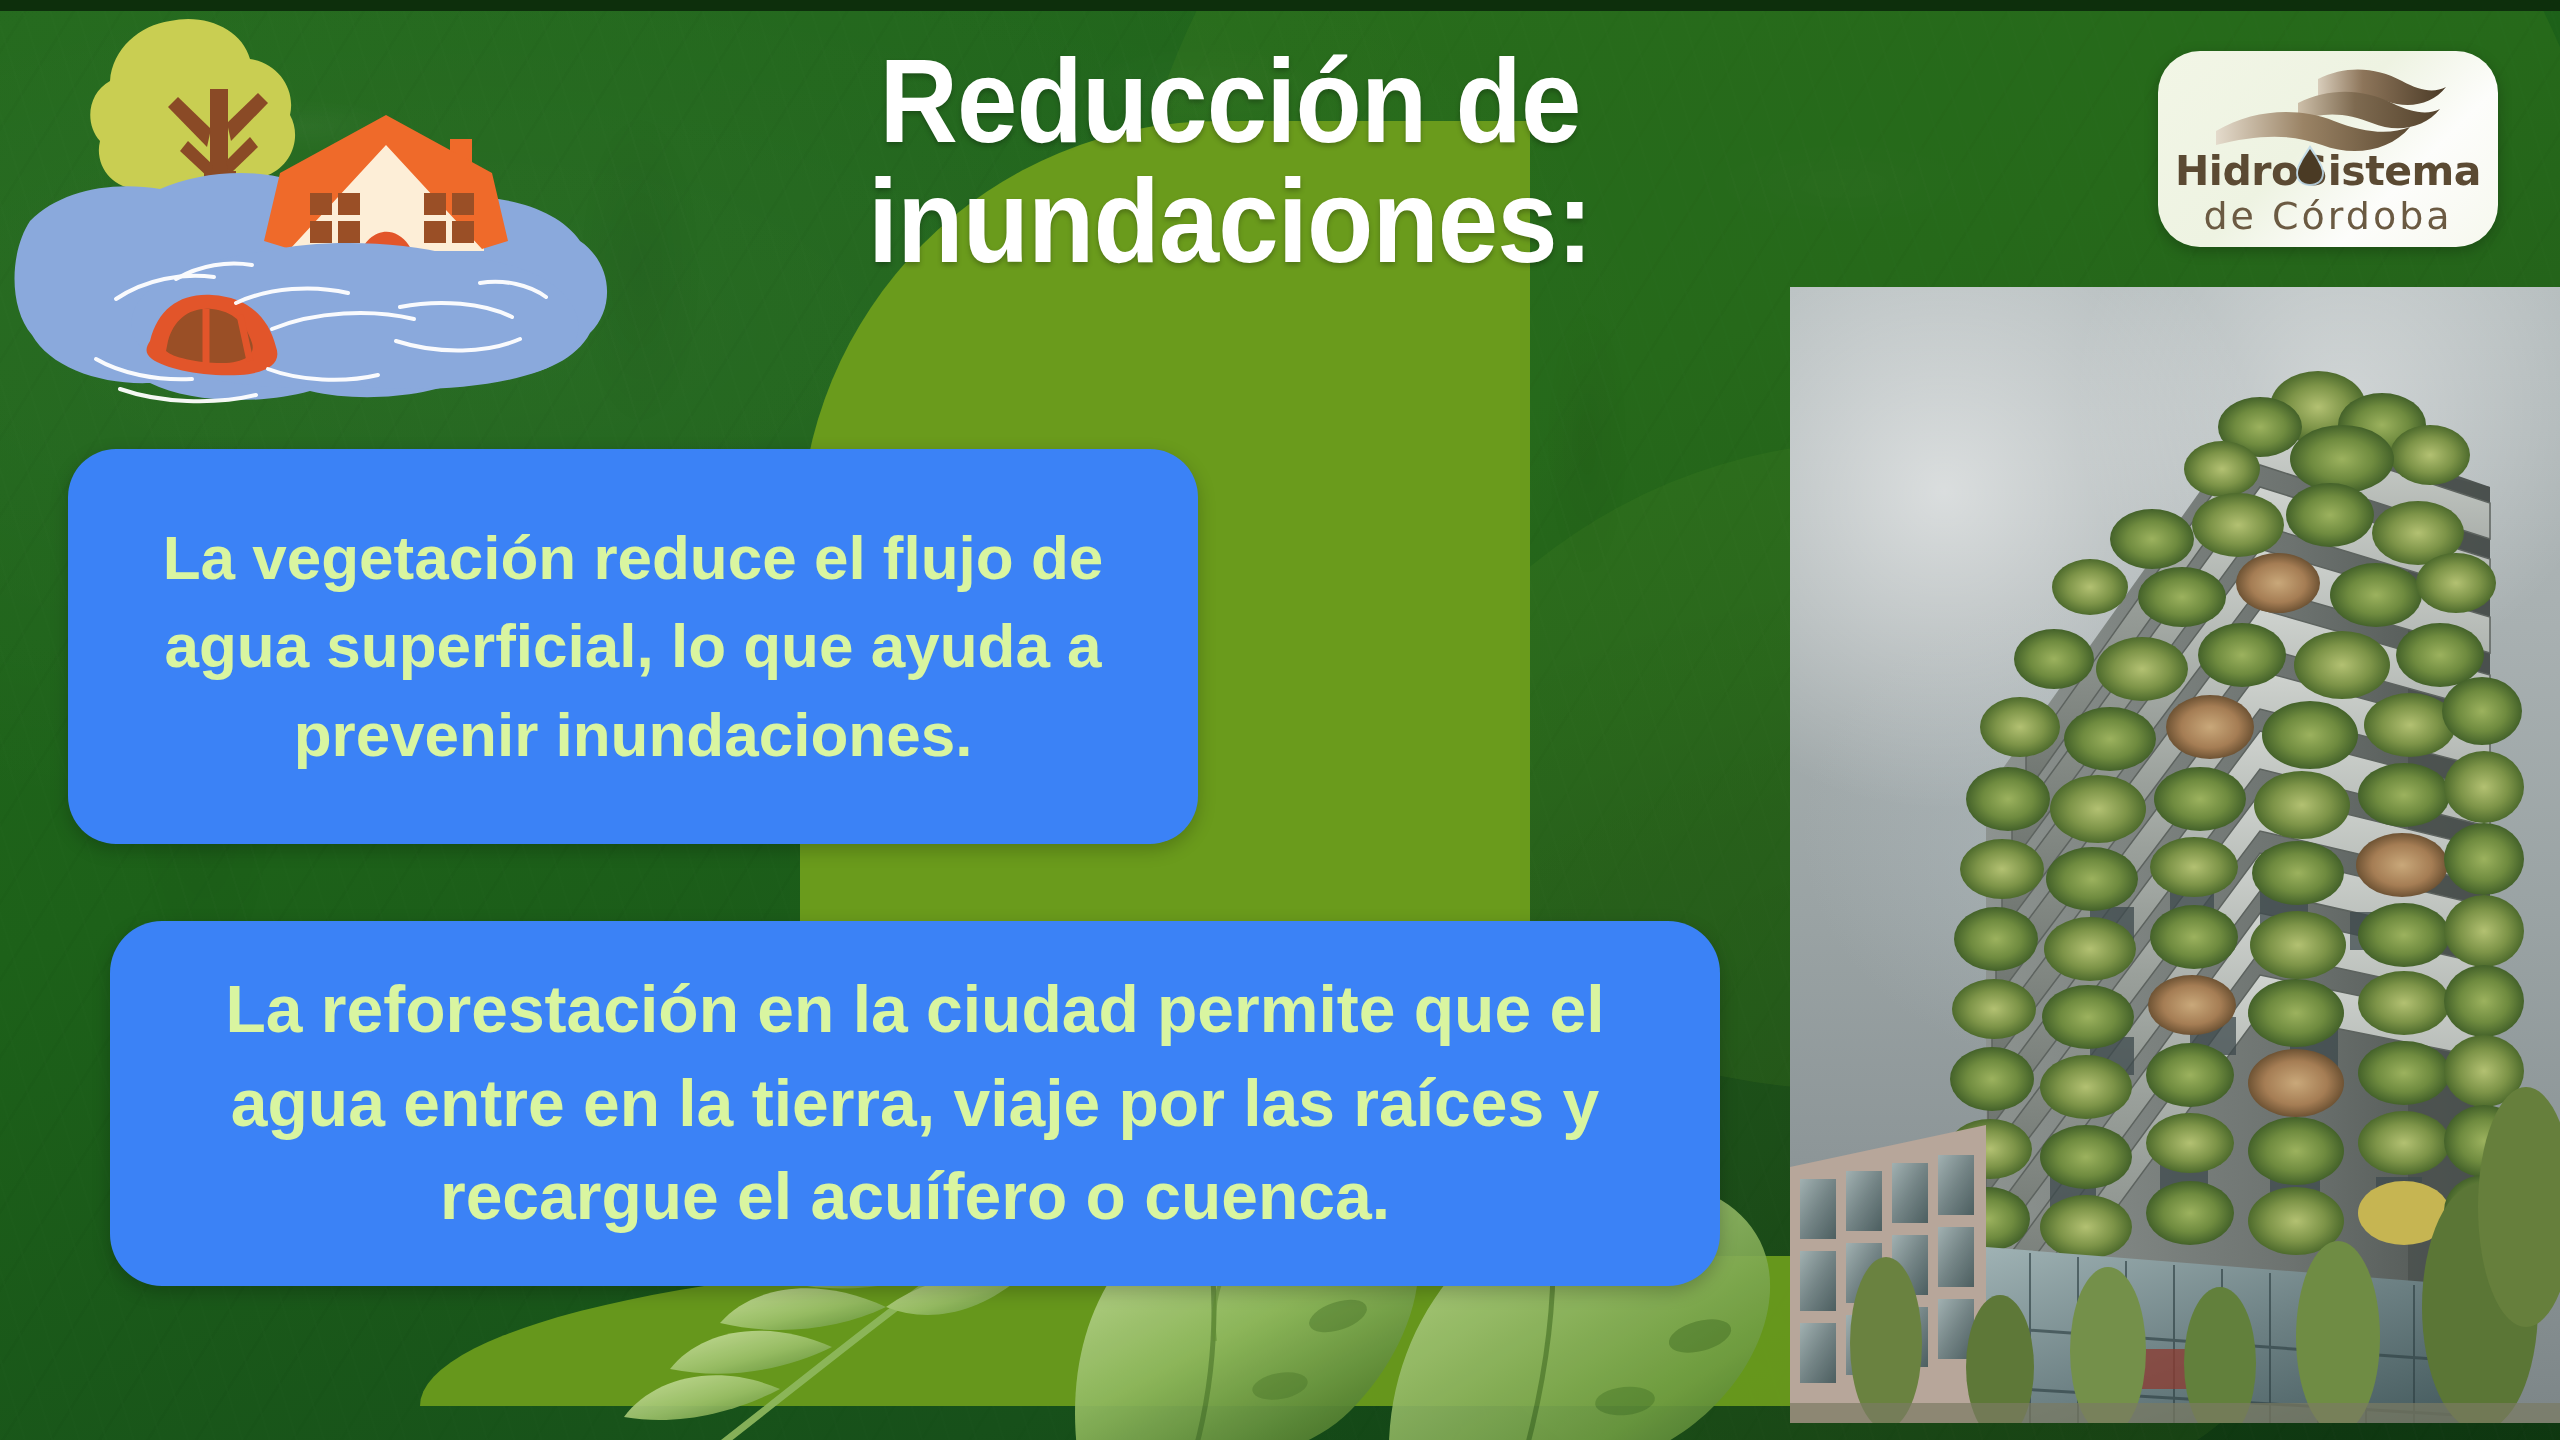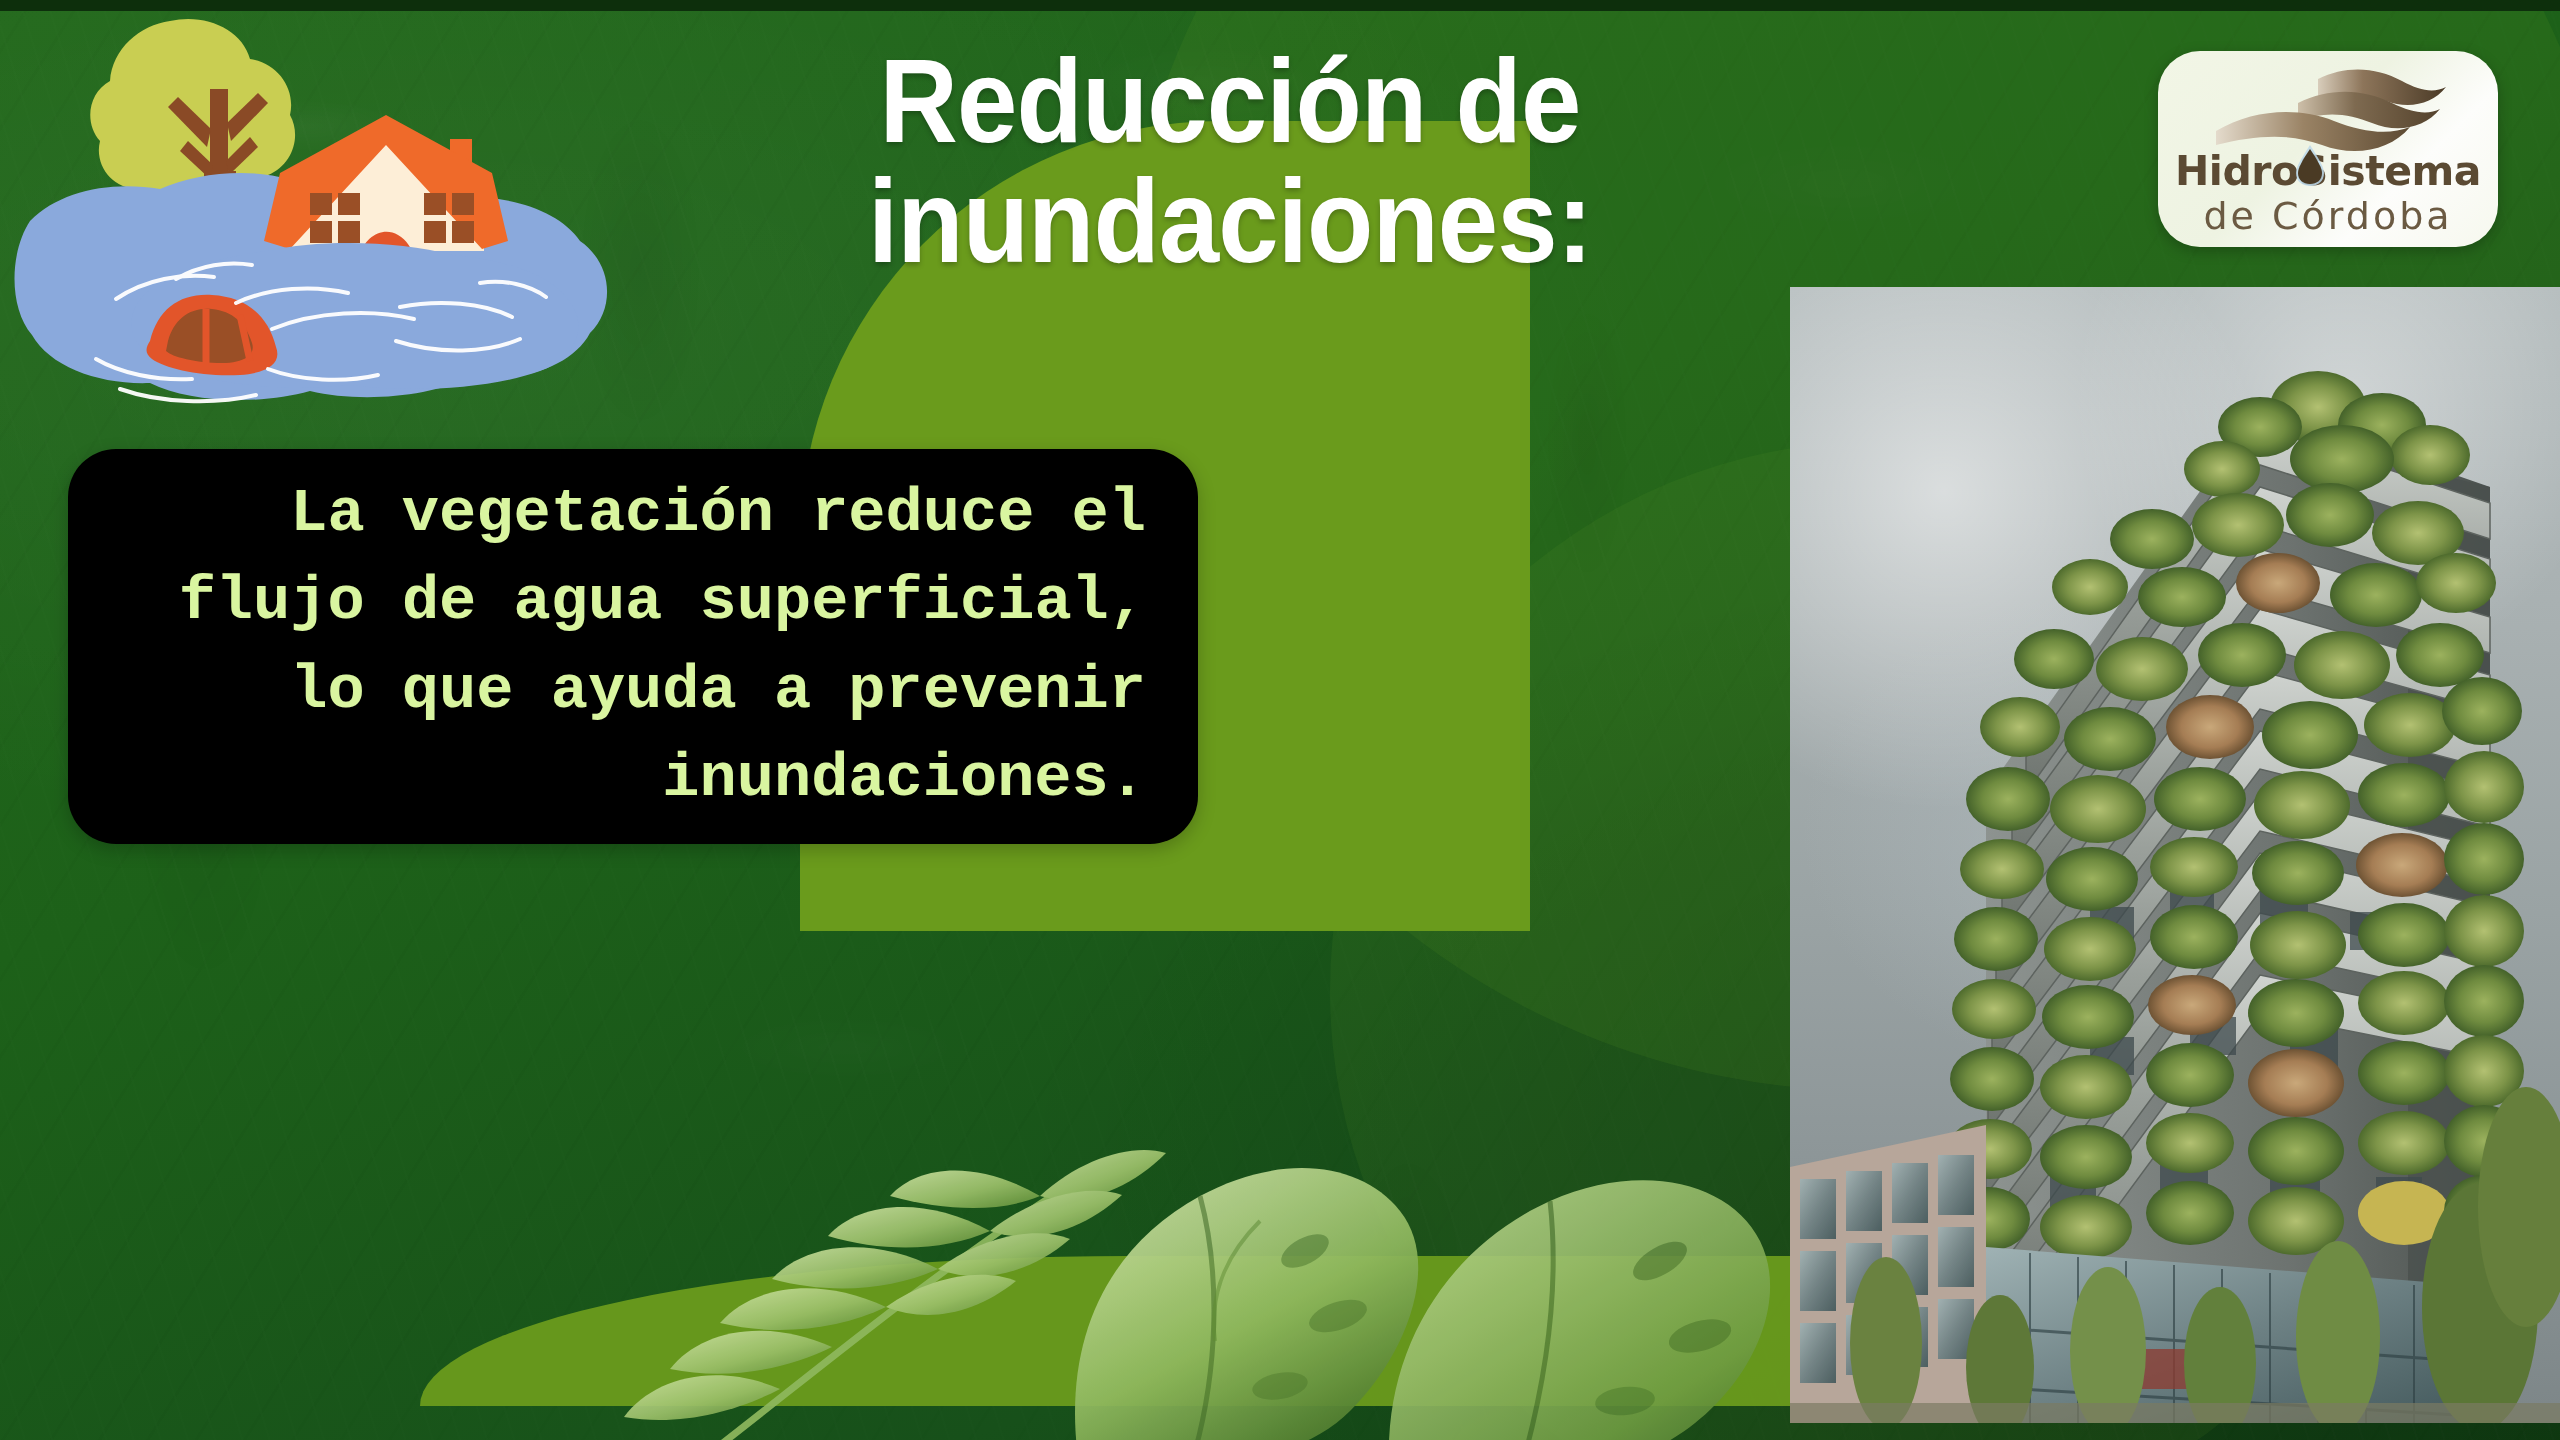--- a/index.html
+++ b/index.html
@@ -105,29 +105,28 @@
     text-align: center;
     font-family: "Liberation Sans", sans-serif;
     transform: scaleX(0.92);
     transform-origin: center top;
     text-shadow: 0 3px 6px rgba(0,0,0,0.25);
   }
 
   
   .card {
     position: absolute;
-    background: #000000;
+    background: #3b82f6;
     color: #d9f5a0;
     font-weight: 700;
-    text-align: right;
+    text-align: center;
     box-shadow: 0 6px 18px rgba(0,0,0,0.22);
     display: flex;
     align-items: center;
     justify-content: center;
-    font-family: Liberation Mono, monospace;
   }
   .card-1 {
     left: 68px; top: 438px;
     width: 1130px; height: 395px;
     border-radius: 48px;
     font-size: 62px;
     line-height: 1.42;
     padding: 0 52px;
     box-sizing: border-box;
   }
@@ -519,20 +518,23 @@
       </g>
 
       <rect x="0" y="1116" width="770" height="20" fill="#7a7a62" opacity="0.7"></rect>
     </svg>
   </div>
 
   <div class="card card-1">
     <div class="card-text">La vegetación reduce el flujo de agua superficial, lo que ayuda a prevenir inundaciones.</div>
   </div>
 
+  <div class="card card-2">
+    <div class="card-text">La reforestación en la ciudad permite que el agua entre en la tierra, viaje por las raíces  y  recargue el acuífero o cuenca.</div>
+  </div>
 
   <div class="logo-box">
     <svg width="340" height="110" viewBox="0 0 340 110" style="position:absolute;left:0;top:8px;">
       <defs>
         <linearGradient id="wv1" x1="0" y1="0" x2="1" y2="0">
           <stop offset="0%" stop-color="#d8cdbb"></stop>
           <stop offset="35%" stop-color="#8d755a"></stop>
           <stop offset="100%" stop-color="#4a3a26"></stop>
         </linearGradient>
         <linearGradient id="wv2" x1="0" y1="0" x2="1" y2="0">

